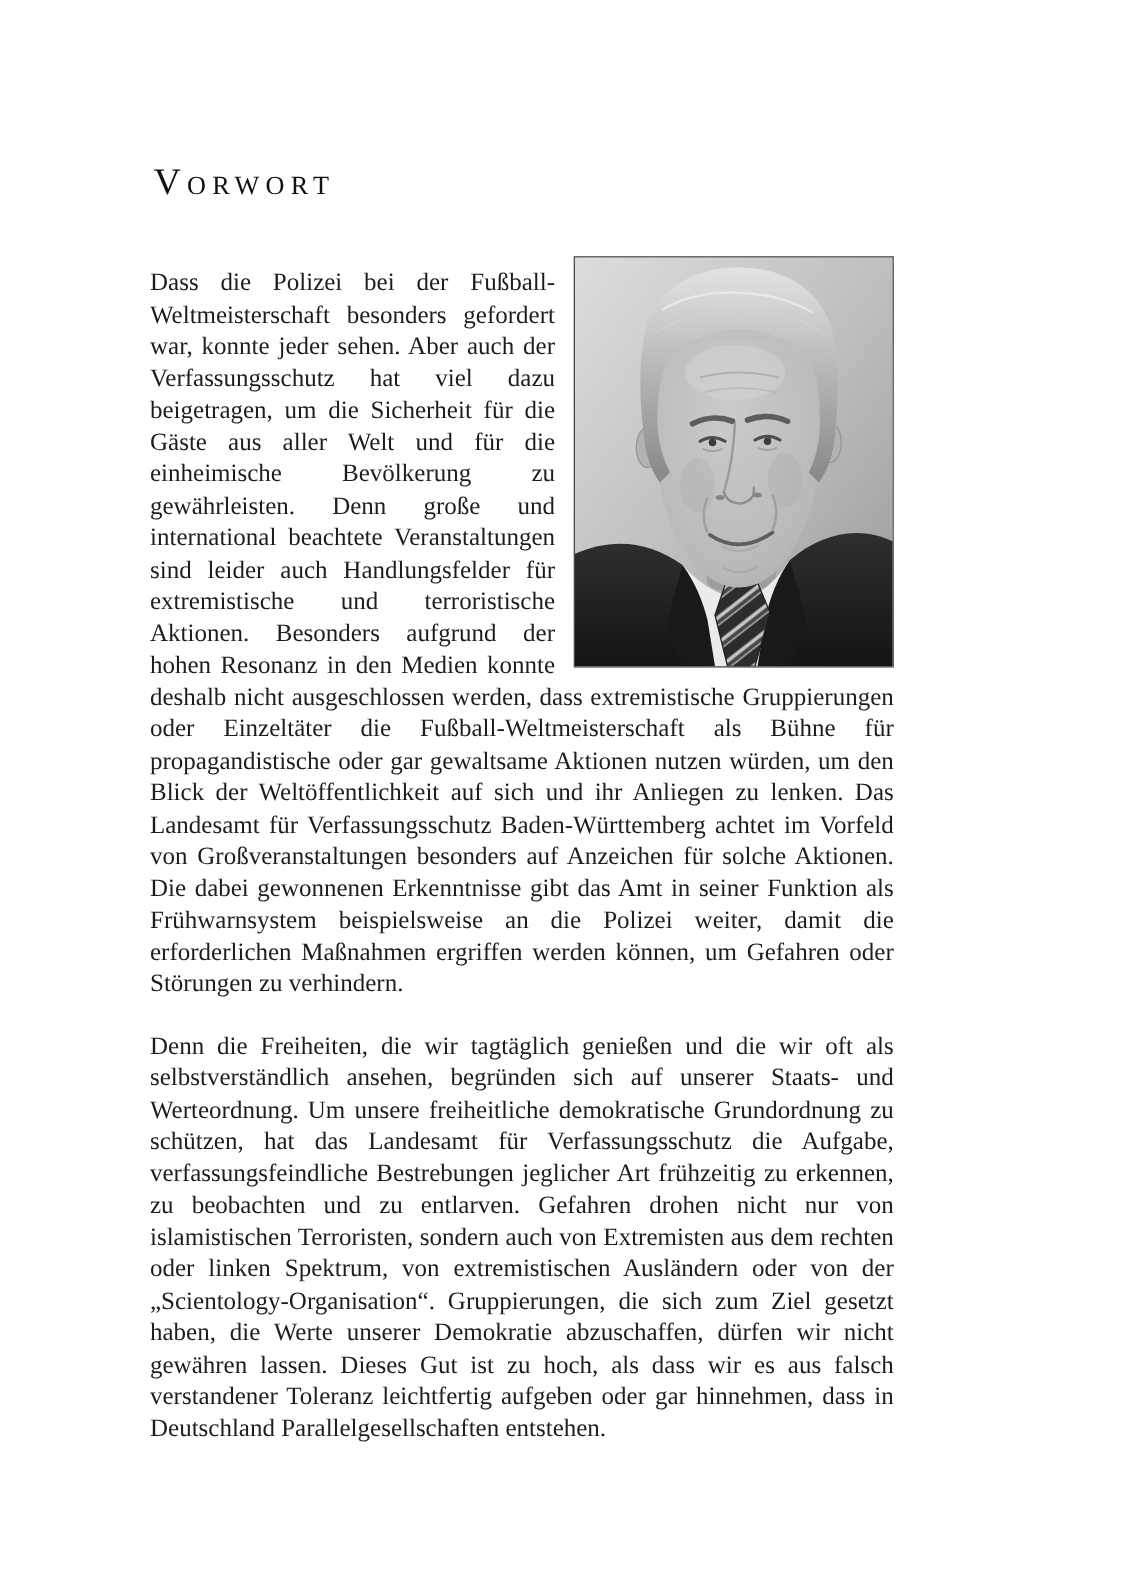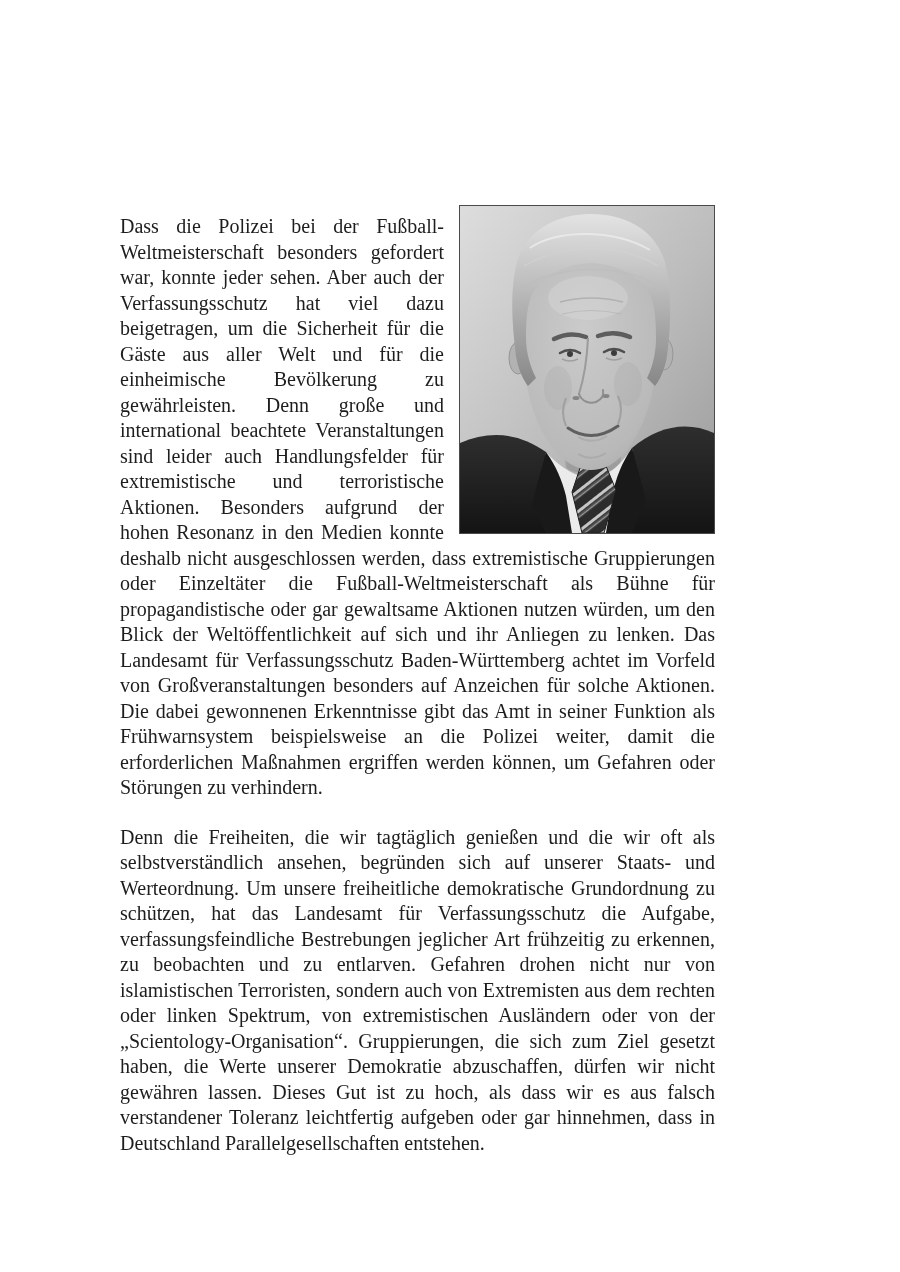--- a/index.html
+++ b/index.html
@@ -50,20 +50,21 @@
     border: 1.5px solid #4a4a4a;
     background: #c8c8c8;
   }
   figure.photo svg { display: block; }
 </style>
 </head>
 <body>
 
 <div class="page">
 
+  <h1 class="page-title">Vorwort</h1>
 
   <div class="flow">
 
     <figure class="photo">
       <svg viewBox="0 0 254 327" width="254" height="327" preserveAspectRatio="none" xmlns="http://www.w3.org/2000/svg" role="img">
         <defs>
           <linearGradient id="bgGrad" x1="0" y1="0" x2="1" y2="1">
             <stop offset="0" stop-color="#dddddd"></stop>
             <stop offset="0.55" stop-color="#bcbcbc"></stop>
             <stop offset="1" stop-color="#999999"></stop>

